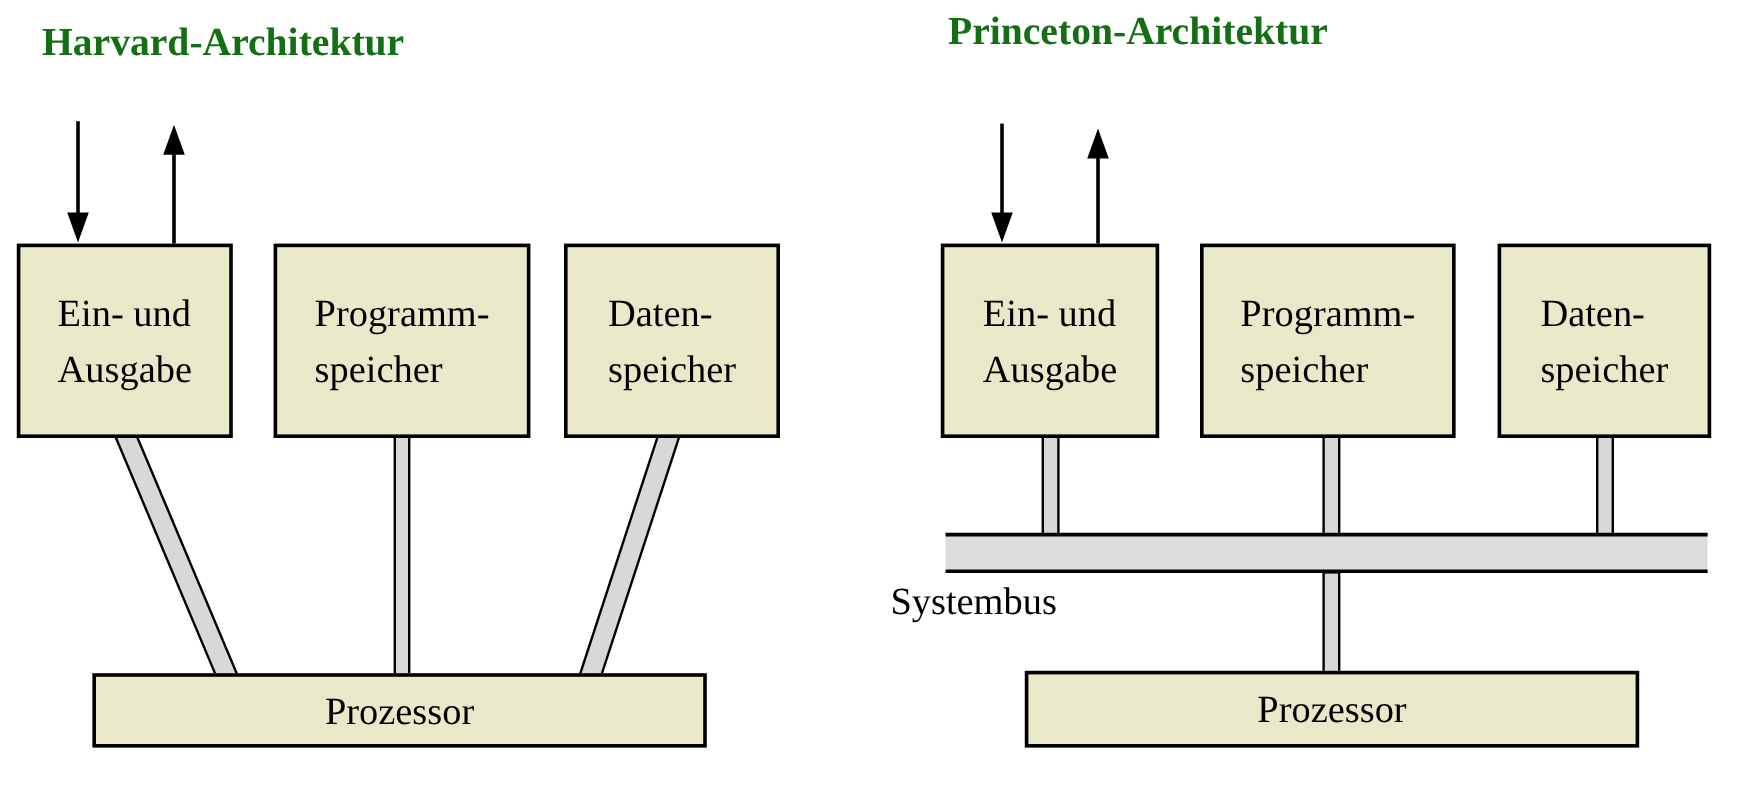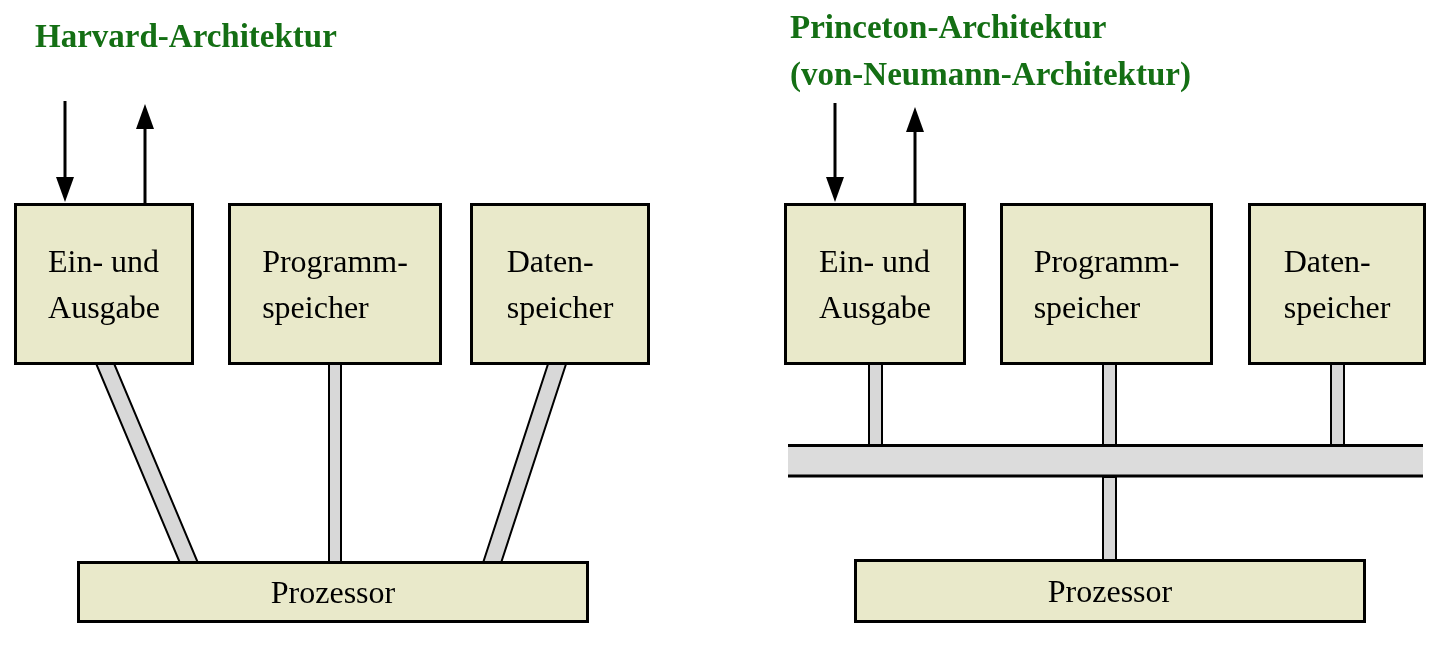--- a/index.html
+++ b/index.html
@@ -97,27 +97,28 @@
 Ausgabe</div>
 
   <div class="node" style="left:228px; top:203px; width:214px; height:162px;">Programm-
 speicher</div>
 
   <div class="node" style="left:470px; top:203px; width:180px; height:162px;">Daten-
 speicher</div>
 
   <div class="node" style="left:77px; top:561px; width:512px; height:62px;">Prozessor</div>
 
-  <div class="diagram-title" style="left:790px; top:4px;"><span>Princeton-Architektur</span><br><span>(von-Neumann-Architektur)</span></div>
+  <div class="diagram-title" style="left:790px; top:4px;"><span>Princeton-Architektur</span><br></div>
 
   <div class="node" style="left:784px; top:203px; width:182px; height:162px;">Ein- und
 Ausgabe</div>
 
   <div class="node" style="left:1000px; top:203px; width:213px; height:162px;">Programm-
 speicher</div>
 
   <div class="node" style="left:1248px; top:203px; width:178px; height:162px;">Daten-
 speicher</div>
 
+  <div class="bus-label" style="left:742px; top:483px;">Systembus</div>
 
   <div class="node" style="left:854px; top:559px; width:512px; height:64px;">Prozessor</div>
 
 </div>
 
 </body></html>

